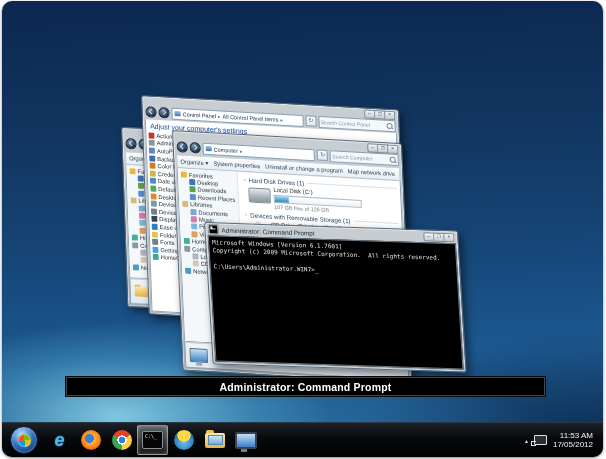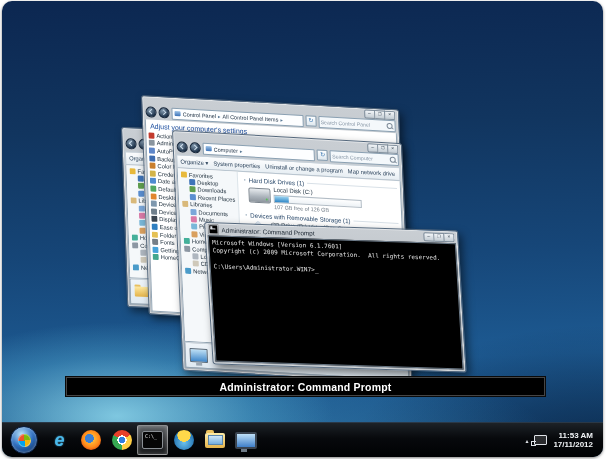--- a/index.html
+++ b/index.html
@@ -115,21 +115,21 @@
                radial-gradient(circle at 50% 62%,#6fc3ec,#1f6fb0 72%,#124a7d);}
   .ico-app2{width:20px;height:15px;border-radius:2px;background:linear-gradient(#fdeca8,#e5b44c);position:relative;}
   .ico-app2::before{content:"";position:absolute;top:-3px;left:1px;width:8px;height:3px;background:#edc35e;border-radius:2px 2px 0 0;}
   .ico-app2::after{content:"";position:absolute;left:3px;top:2px;width:13px;height:8px;background:linear-gradient(#cfe7f7,#74aede);border:1px solid #5a86ad;}
   .ico-app3{width:18px;height:13px;border:2px solid #3a4document;border:2px solid #3a4450;border-radius:2px;background:linear-gradient(#bfe0f7,#3f7fc9);position:relative;}
   .ico-app3::after{content:"";position:absolute;left:4px;bottom:-5px;width:6px;height:3px;background:#6e7a86;}
   .traywrap{margin-left:auto;display:flex;align-items:center;gap:6px;}
   .trayup{color:#d9dde1;font-size:6px;}
   .netico{width:11px;height:8px;border:1px solid #dfe3e8;border-radius:1px;background:rgba(255,255,255,.15);position:relative;}
   .netico::after{content:"";position:absolute;left:-4px;bottom:-2px;width:4px;height:3px;border:1px solid #dfe3e8;border-right:none;}
-  .clock{text-align:right;color:#f0f3f6;font-size:8px;line-height:9.5px;padding-right:4px;font-weight:bold;}
+  .clock{text-align:right;color:#f0f3f6;font-size:8px;line-height:9.5px;padding-right:4px;}
 </style>
 </head>
 <body>
 
 <div class="frame">
  <div class="screen">
 
   <div class="xwin winA">
     <div class="topstrip">
       <div class="caps">
@@ -540,19 +540,19 @@
           <span class="ico-app2"></span>
         </div>
     <div class="tbtn">
           <span class="ico-app3"></span>
         </div>
     <div class="traywrap">
       <span class="trayup">▴</span>
       <span class="netico"></span>
       <div class="clock">
         <div>11:53 AM</div>
-        <div>17/11/2012</div>
+        <div>17/05/2012</div>
       </div>
     </div>
   </div>
 
  </div>
 </div>
 
 </body></html>

